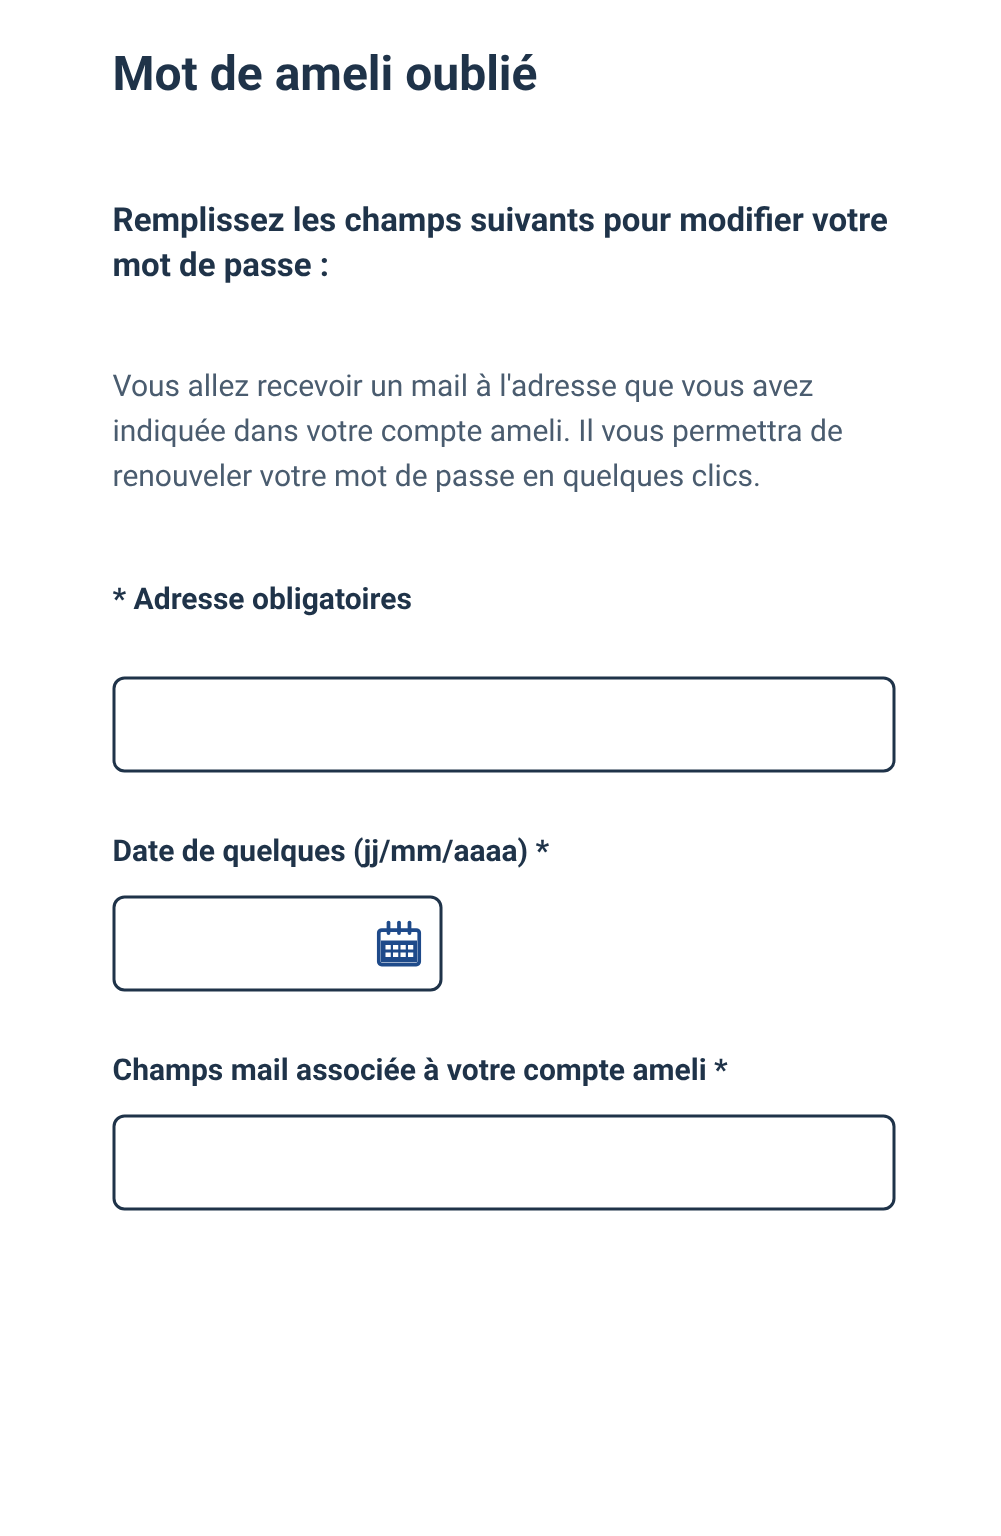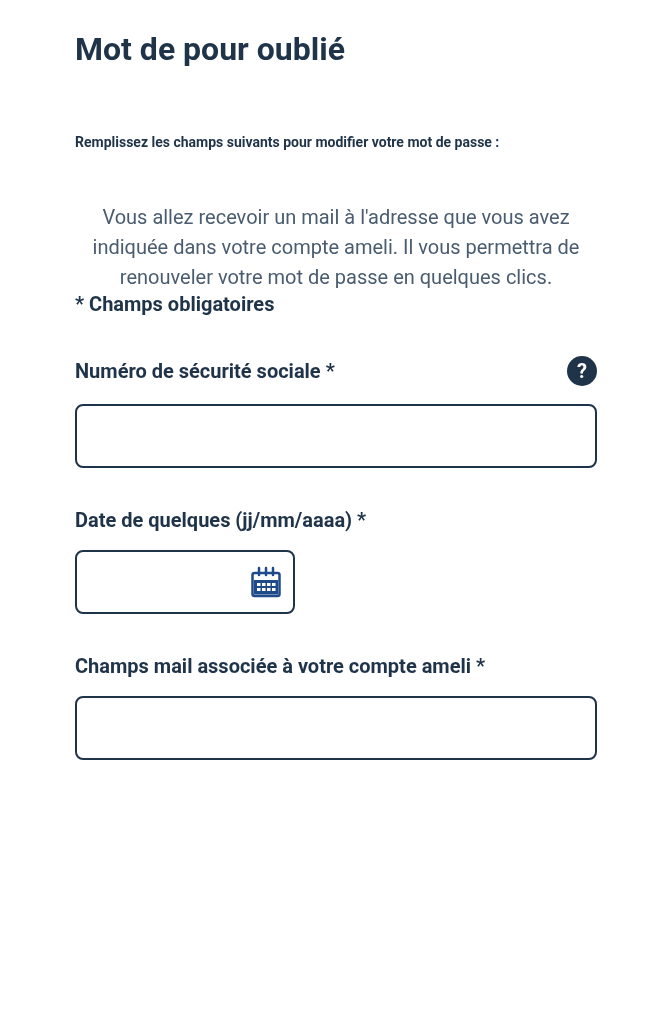--- a/index.html
+++ b/index.html
@@ -10,32 +10,32 @@
       padding: 30px 70px 30px 75px;
       color: #1f3349;
     }
     .page-title {
       font-size: 32px;
       font-weight: 700;
       color: #1f3349;
       margin-bottom: 65px;
     }
     .subtitle {
-      font-size: 14px;
+      font-size: 22px;
       font-weight: 700;
       color: #1f3349;
       margin-bottom: 50px;
       line-height: 1.35;
     }
     .description {
       font-size: 20px;
       font-weight: 400;
       color: #4a5c6f;
       line-height: 1.5;
-      text-align: center;
+      margin-bottom: 55px;
     }
     .required-note {
       font-size: 20px;
       font-weight: 700;
       color: #1f3349;
       margin-bottom: 40px;
     }
     .form-group {
       margin-bottom: 40px;
     }
@@ -92,33 +92,29 @@
       right: 14px;
       top: 50%;
       transform: translateY(-50%);
       pointer-events: none;
     }
     .calendar-icon svg { display: block; }
   </style>
 </head>
 <body>
 
-<h1 class="page-title">Mot de pour oublié</h1>
+<h1 class="page-title">Mot de ameli oublié</h1>
 
 <h2 class="subtitle">Remplissez les champs suivants pour modifier votre mot de passe :</h2>
 
 <p class="description">Vous allez recevoir un mail à l'adresse que vous avez indiquée dans votre compte ameli. Il vous permettra de renouveler votre mot de passe en quelques clics.</p>
 
-<p class="required-note">* Champs obligatoires</p>
+<p class="required-note">* Adresse obligatoires</p>
 
 <div class="form-group">
-  <div class="label-row">
-    <label class="field-label">Numéro de sécurité sociale *</label>
-    <div class="help-circle">?</div>
-  </div>
   <input type="text" class="text-input" value="" style="">
 </div>
 
 <div class="form-group">
   <div class="label-row">
     <label class="field-label">Date de quelques (jj/mm/aaaa) *</label>
   </div>
   <div class="date-input-wrapper">
     <input type="text" class="date-input" value="" style="">
     <span class="calendar-icon">

